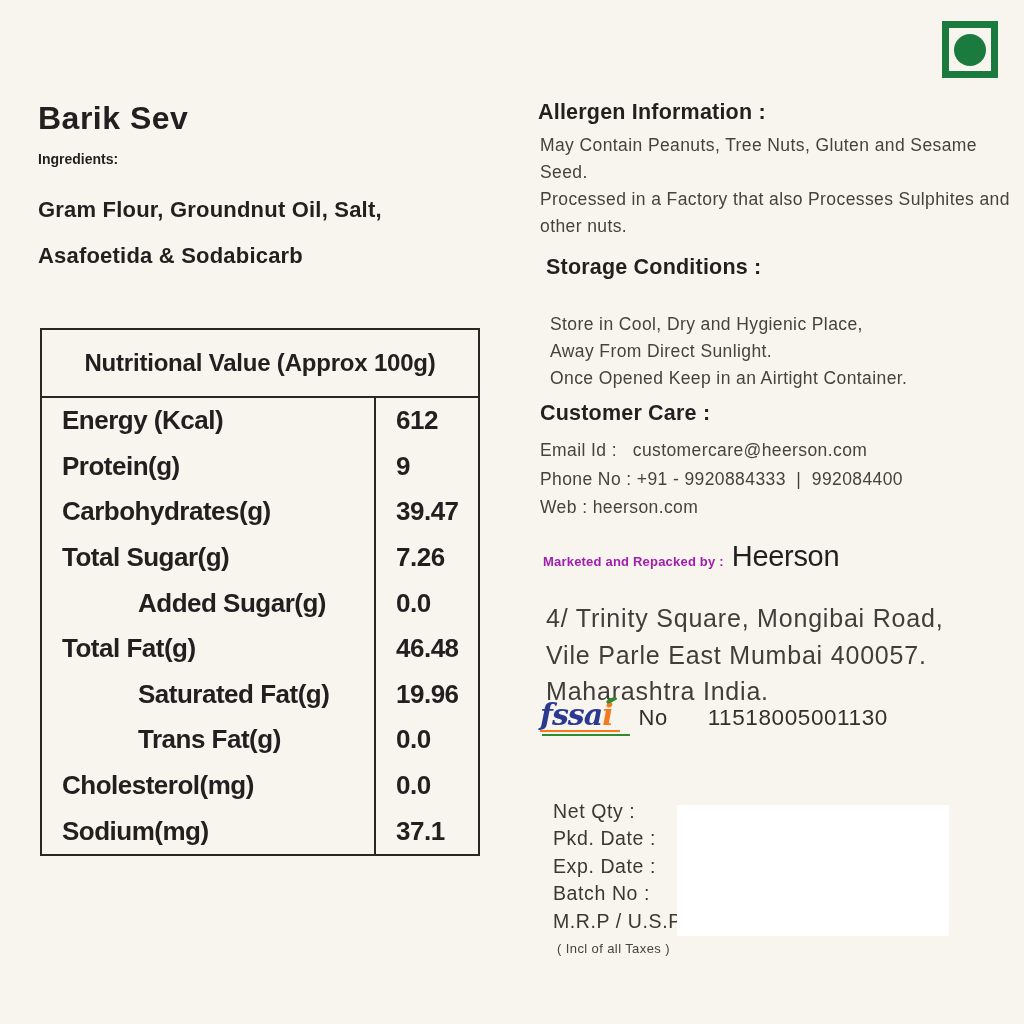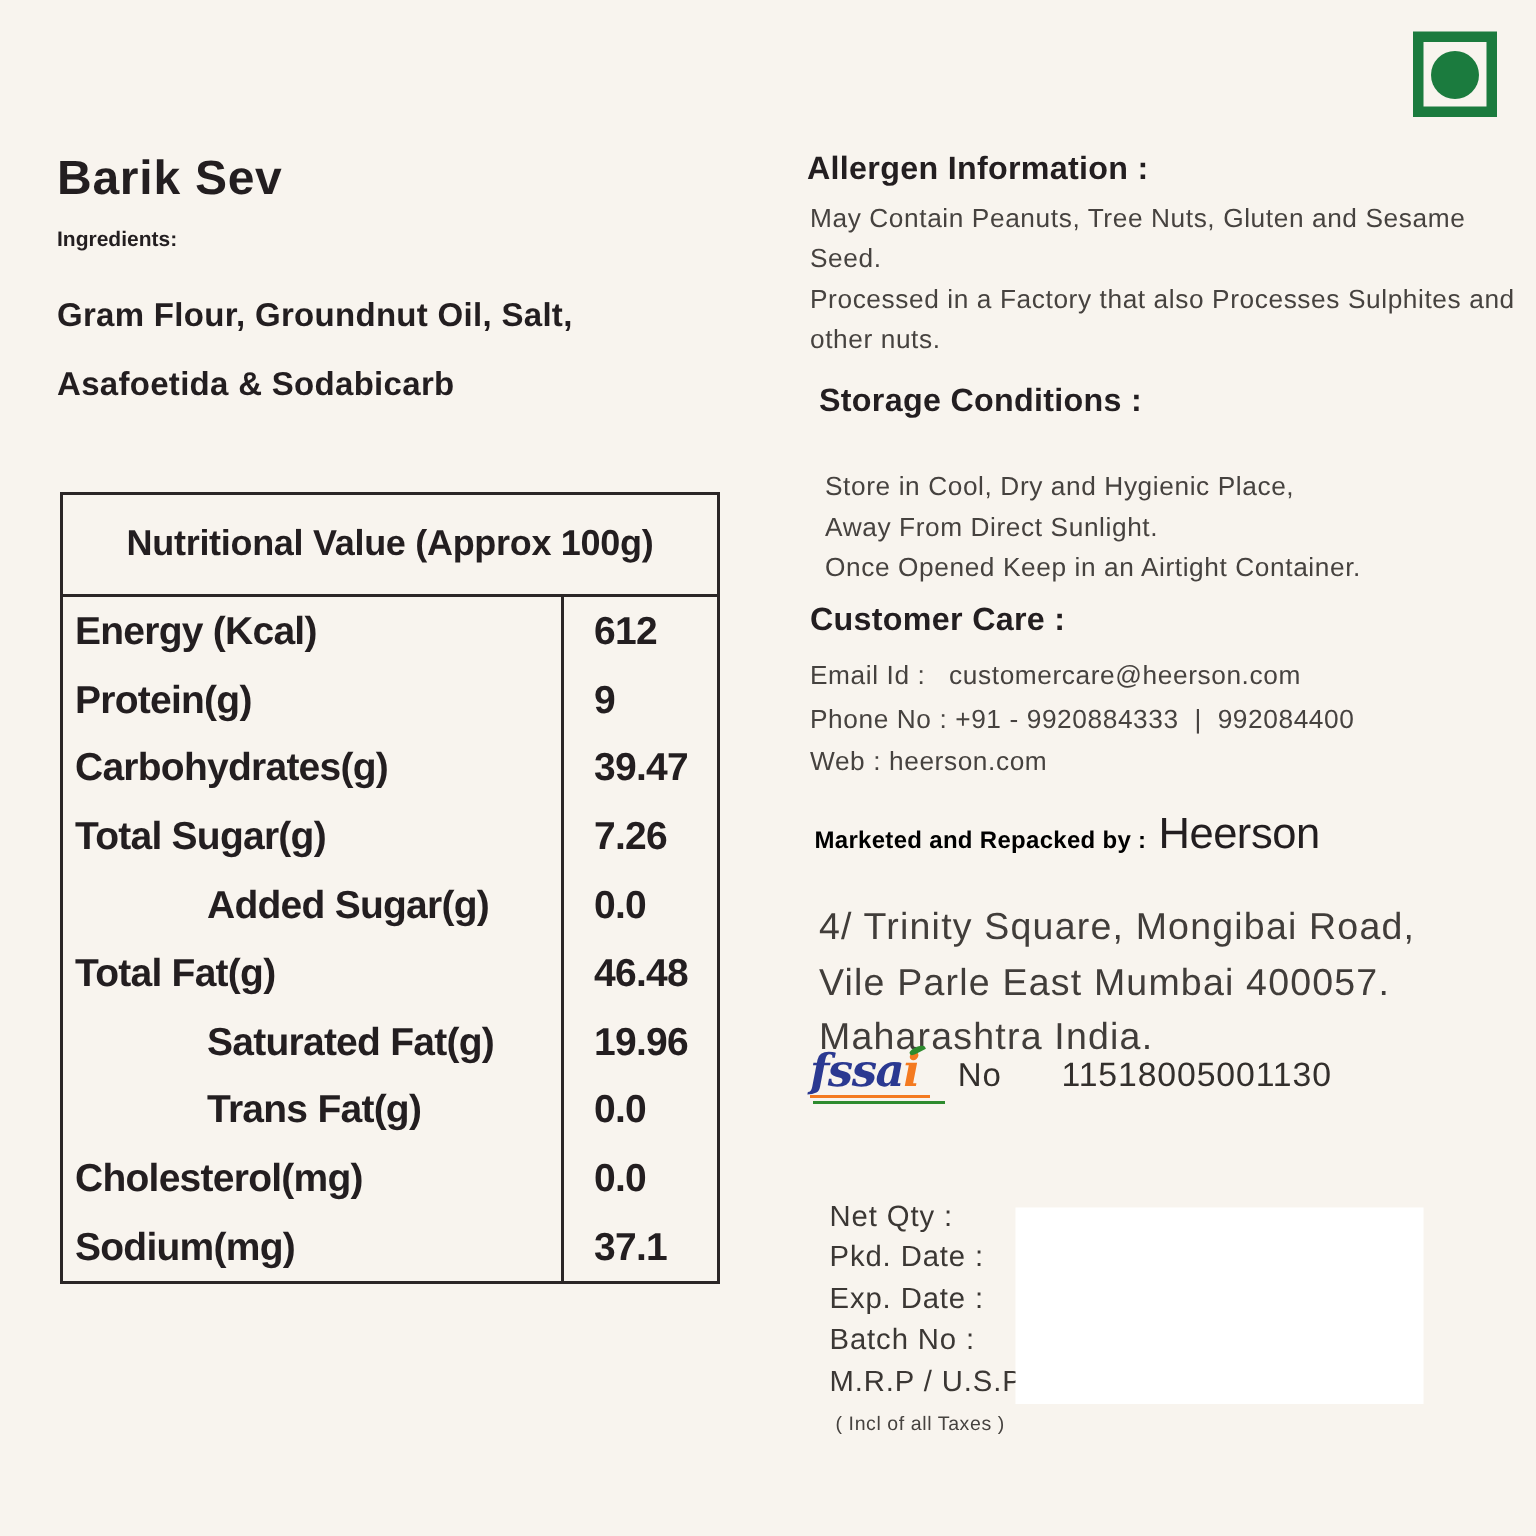--- a/index.html
+++ b/index.html
@@ -55,21 +55,21 @@
     font-size:24px; font-weight:700; letter-spacing:-.2px; color:#231E20;
   }
   .nt-body { position:relative; flex:1; display:flex; flex-direction:column; }
   .nt-divider {
     position:absolute; left:332px; top:0; bottom:0; width:2px;
     background:#2B2626;
   }
   .nt-row { flex:1; display:flex; align-items:center; }
   .nt-label {
     width:332px; flex:none;
-    padding-left:8px;
+    padding-left:20px;
     font-size:26px; font-weight:700; letter-spacing:-.5px; color:#231E20;
   }
   .nt-row.indent .nt-label { padding-left:96px; }
   .nt-value {
     padding-left:22px;
     font-size:26px; font-weight:700; letter-spacing:-.5px; color:#231E20;
   }
 
   
   .sec-heading {
@@ -82,21 +82,21 @@
   .allergen-lines { left:540px; top:132px; line-height:27px; }
   .storage-heading { left:546px; top:255px; }
   .storage-lines { left:550px; top:287px; line-height:27px;margin-top:24px; }
   .cc-heading { left:540px; top:401px; }
   .cc-lines { left:540px; top:436px; line-height:28.5px; }
 
   .marketed-row {
     left:543px; top:540px;
     display:flex; align-items:baseline; gap:8px;
   }
-  .marketed-prefix { font-size:16px; font-weight:800; color:#000000; letter-spacing:.2px; }
+  .marketed-prefix { font-size:13px; font-weight:800; color:#a21caf; letter-spacing:.2px; }
   .brand-name { font-size:29px; font-weight:400; color:#231E20; letter-spacing:-.3px; }
 
   .address-lines {
     left:546px; top:600px;
     font-size:25px; line-height:36.5px; color:#413D3A; letter-spacing:.8px;
   }
 
   .fssai-row {
     left:540px; top:700px;
     display:flex; align-items:baseline; gap:26px;

